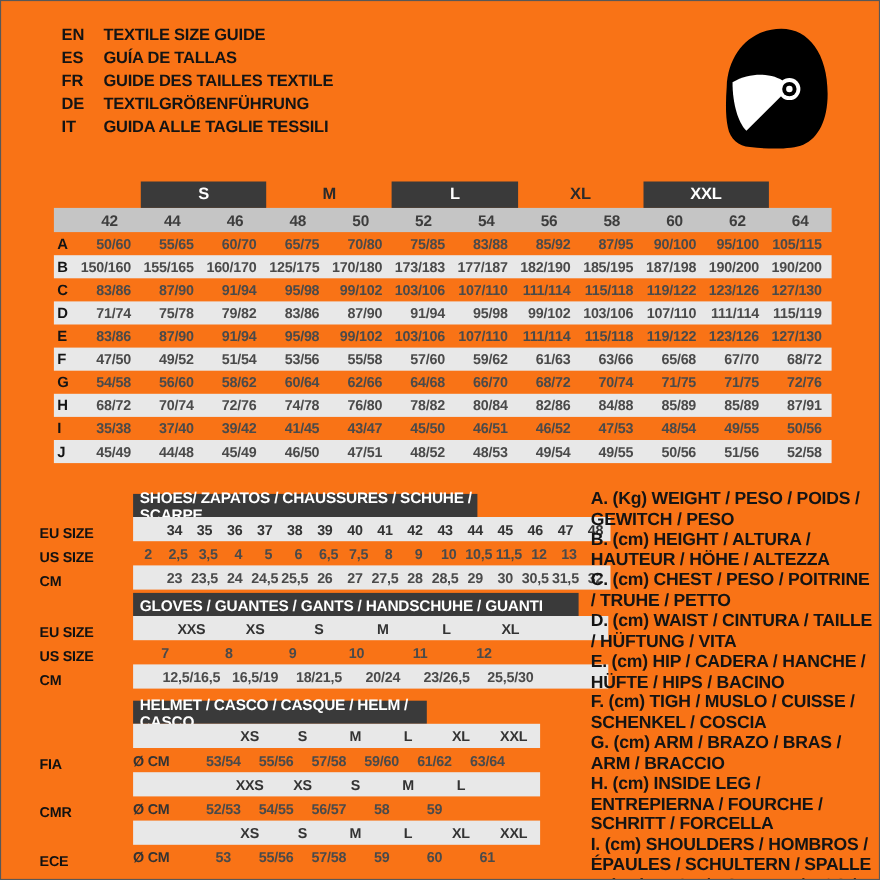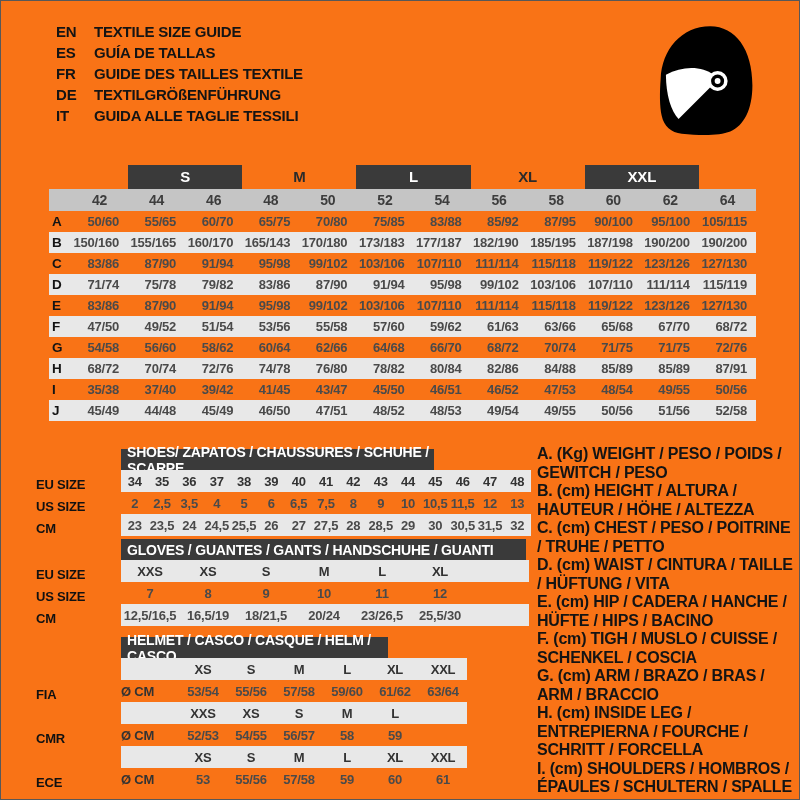--- a/index.html
+++ b/index.html
@@ -25,21 +25,21 @@
   .trow.stripe{background:#e8e8e8;}
   .letter-cell{color:#141414;padding-left:3px;font-size:13.5px;}
   .val-cell{text-align:right;padding-right:9px;}
   
   .sub-table{position:absolute;left:35px;}
   .sub-row{display:flex;height:22px;align-items:flex-end;}
   .sub-label{width:85px;font-size:13px;color:#111;}
   .dark-bar{height:21px;background:#3a3a3a;color:#fff;font-size:14px;display:flex;
             align-items:center;padding-left:6px;box-sizing:border-box;}
   .cells{display:grid;height:100%;align-items:center;font-size:13px;color:#4a4a4a;text-align:center;}
-  .cells.stripe{background:#e8e8e8;}
+  .cells.stripe{background:#e8e8e8;padding-left:24px;}
   .shoes-cells{width:410px;grid-template-columns:repeat(15,1fr);}
   .gloves-cells{width:408px;grid-template-columns:repeat(6,58px) 1fr;}
   .helmet-cells{width:346px;grid-template-columns:58px repeat(6,48px);}
   .unit-cell{text-align:left;color:#333;}
   .size-cell{color:#333;}
   
   .legend{position:absolute;left:536px;top:444px;width:258px;font-size:16px;
           line-height:18.5px;color:#141414;}
   .legend-item{margin:0;}
 </style>
@@ -118,21 +118,21 @@
           <div class="val-cell">87/95</div>
           <div class="val-cell">90/100</div>
           <div class="val-cell">95/100</div>
           <div class="val-cell">105/115</div>
         </div>
         <div class="mrow trow stripe">
           <div class="letter-cell">B</div>
           <div class="val-cell">150/160</div>
           <div class="val-cell">155/165</div>
           <div class="val-cell">160/170</div>
-          <div class="val-cell">165/143</div>
+          <div class="val-cell">125/175</div>
           <div class="val-cell">170/180</div>
           <div class="val-cell">173/183</div>
           <div class="val-cell">177/187</div>
           <div class="val-cell">182/190</div>
           <div class="val-cell">185/195</div>
           <div class="val-cell">187/198</div>
           <div class="val-cell">190/200</div>
           <div class="val-cell">190/200</div>
         </div>
         <div class="mrow trow">

